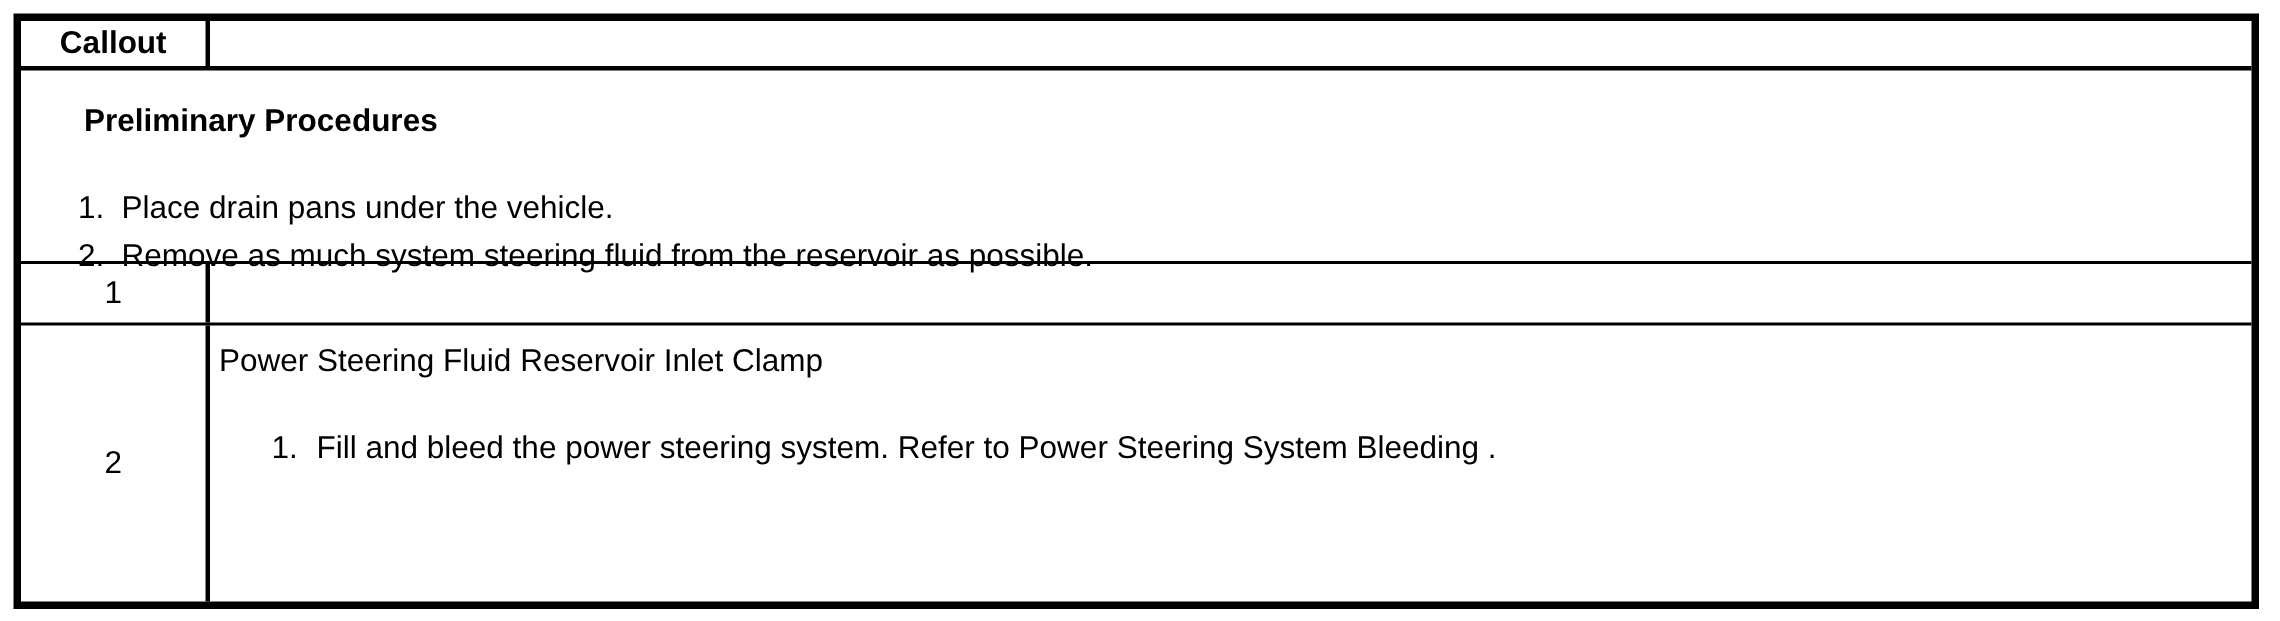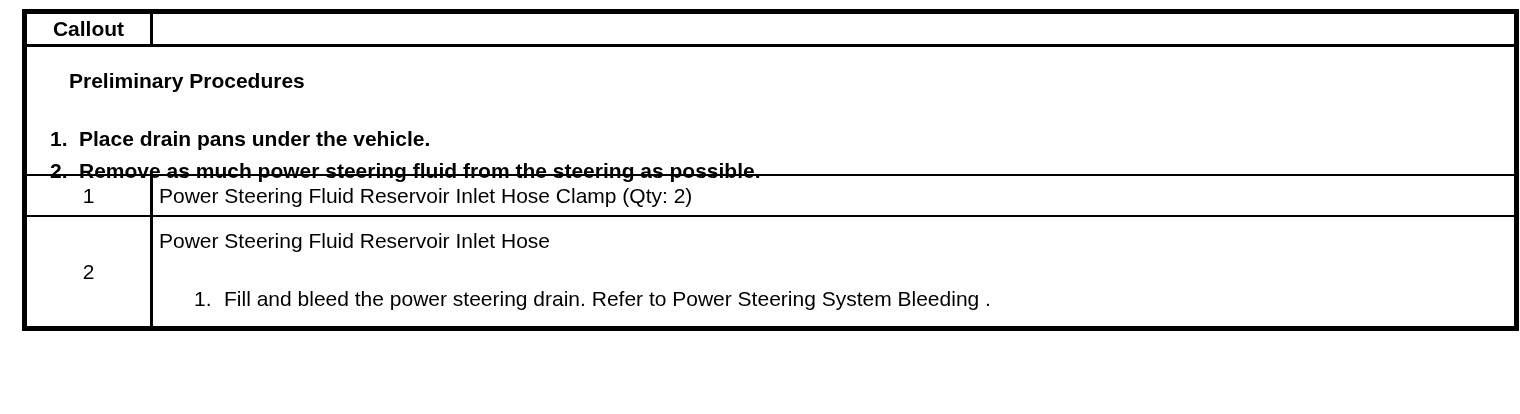--- a/index.html
+++ b/index.html
@@ -8,22 +8,22 @@
     background: #ffffff;
     font-family: "Liberation Sans", sans-serif;
     font-size: 21px;
     color: #000000;
     overflow: hidden;
   }
   .page { position: relative; width: 1520px; height: 414px; background:#ffffff; }
 
   .doc-table {
     position: absolute;
-    left: 22px; top: 9px;
-    width: 1497px; height: 322px;
+    left: 9px; top: 9px;
+    width: 1497px; height: 397px;
     border: 5px solid #000000;
     background: #ffffff;
     display: flex;
     flex-direction: column;
   }
 
   .row { display: flex; flex-direction: row; width: 100%; }
 
   .row-header { height: 33px; border-bottom: 3px solid #000000; }
   .row-prelim { height: 129px; border-bottom: 2px solid #000000; display: block; }
@@ -47,24 +47,23 @@
     justify-content: center;
   }
 
   
   .prelim-title {
     font-weight: bold;
     margin: 22px 0 0 42px;
   }
   .prelim-list { margin-top: 30px; }
   .prelim-list .li {
-    padding-left: 23px;
+    padding-left: 38px;
     line-height: 32px;
     white-space: nowrap;
-    font-weight: bold;
   }
   .prelim-list .num { display: inline-block; width: 29px; }
 
   
   .body-cell {
     display: flex;
     align-items: center;
     padding-left: 6px;
   }
 
@@ -97,36 +96,35 @@
       <div class="callout-cell header-cell">Callout</div>
     </div>
 
     <div class="row row-prelim">
       <div class="prelim-title">Preliminary Procedures</div>
       <div class="prelim-list">
         <div class="li">
           <span class="num">1.</span><span class="txt">Place drain pans under the vehicle.</span>
         </div>
         <div class="li">
-          <span class="num">2.</span><span class="txt">Remove as much power steering fluid from the steering as possible.</span>
+          <span class="num">2.</span><span class="txt">Remove as much system steering fluid from the reservoir as possible.</span>
         </div>
       </div>
     </div>
 
     <div class="row row-one">
       <div class="callout-cell">1</div>
-      <div class="name-cell body-cell">Power Steering Fluid Reservoir Inlet Hose Clamp (Qty: 2)</div>
     </div>
 
     <div class="row row-two">
       <div class="callout-cell">2</div>
       <div class="name-cell body-cell-2">
-        <div class="comp-title">Power Steering Fluid Reservoir Inlet Hose</div>
+        <div class="comp-title">Power Steering Fluid Reservoir Inlet Clamp</div>
         <div class="proc-list">
           <div class="li">
-            <span class="num">1.</span><span class="txt">Fill and bleed the power steering drain. Refer to Power Steering System Bleeding .</span>
+            <span class="num">1.</span><span class="txt">Fill and bleed the power steering system. Refer to Power Steering System Bleeding .</span>
           </div>
         </div>
       </div>
     </div>
 
   </div>
 </div>
 
 </body></html>

